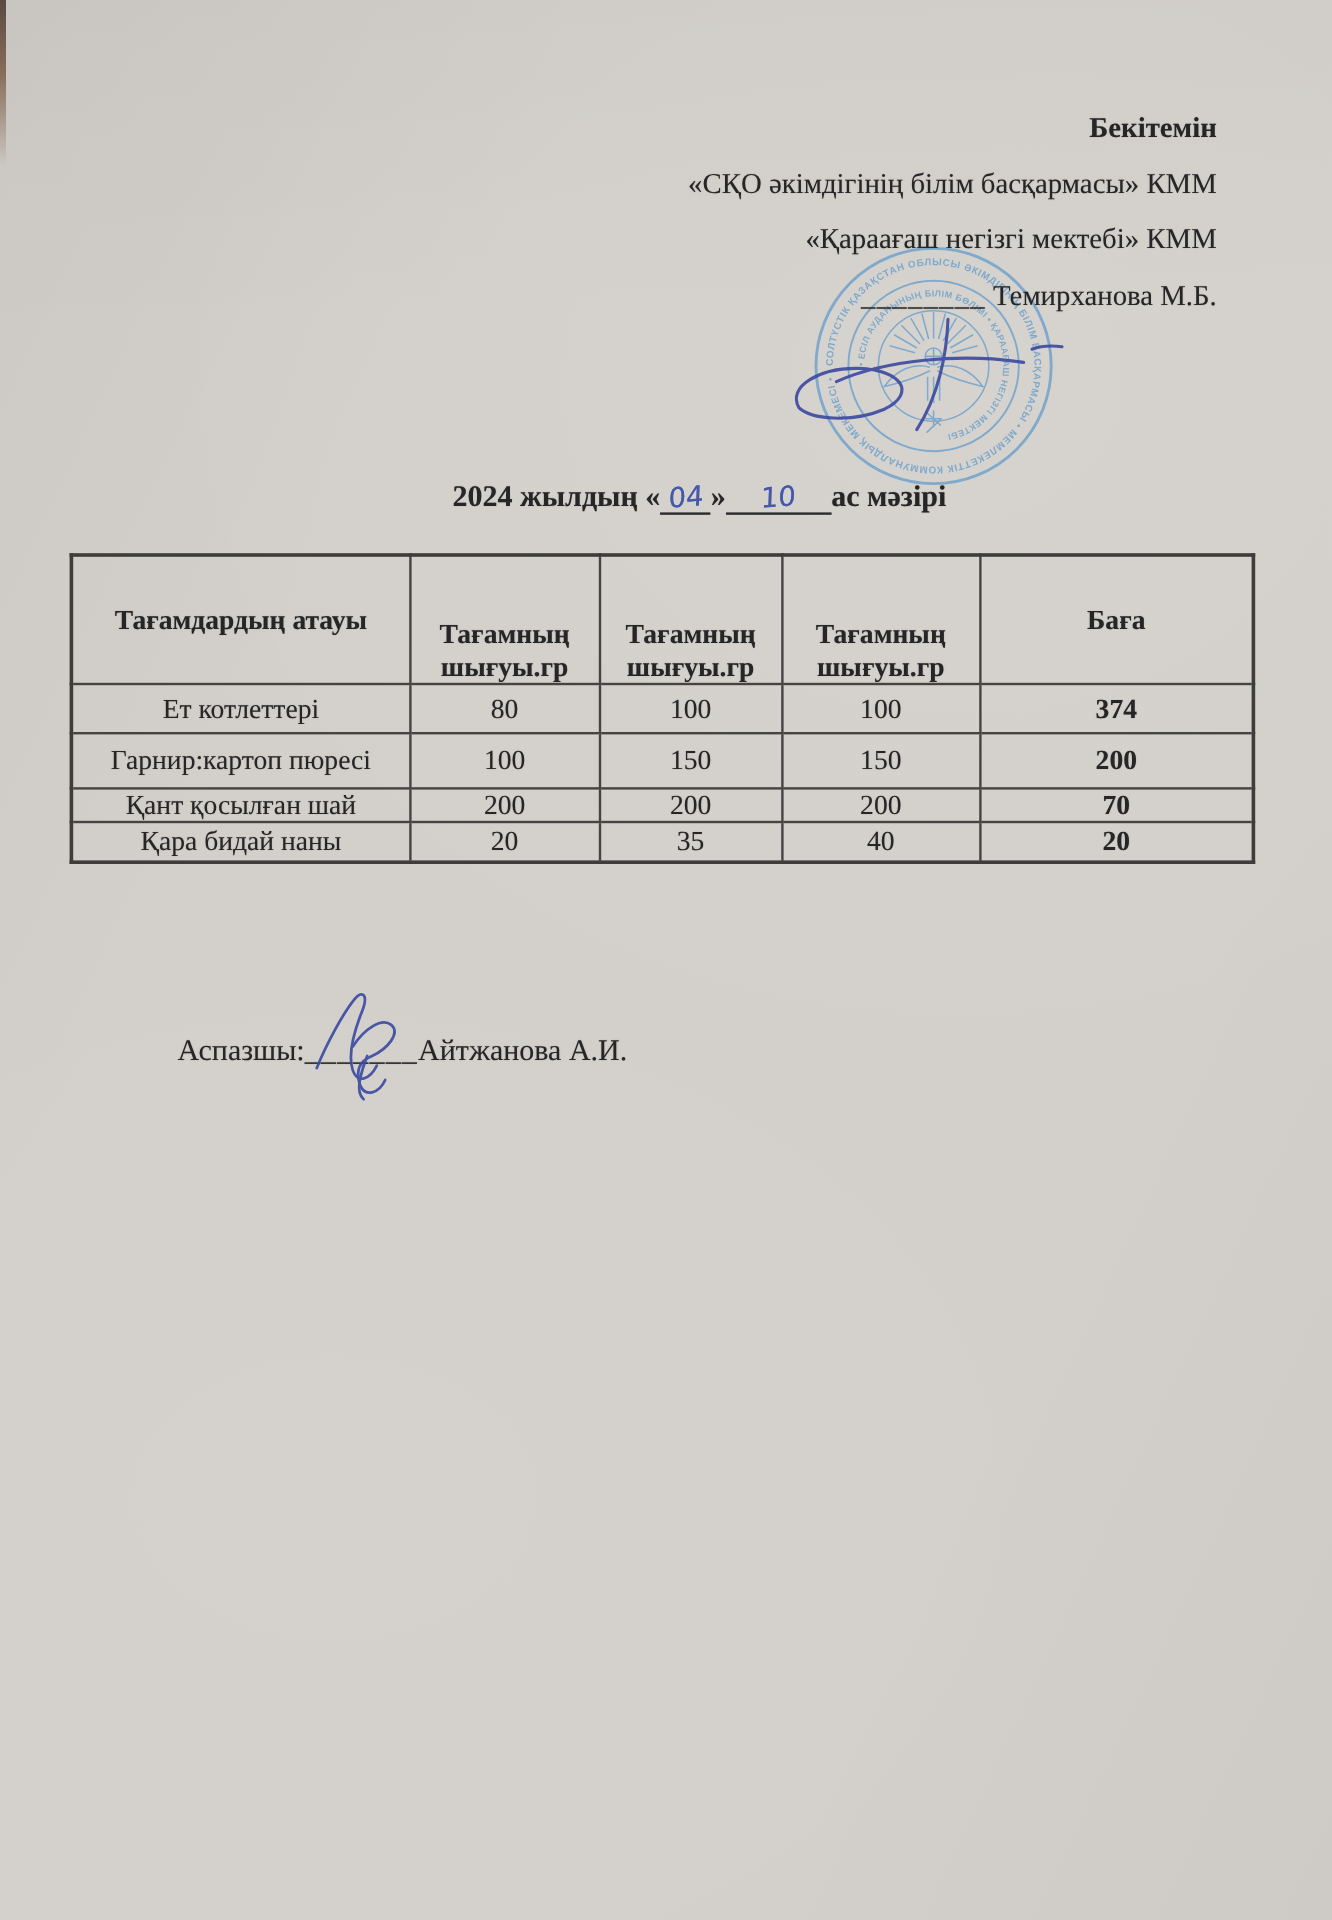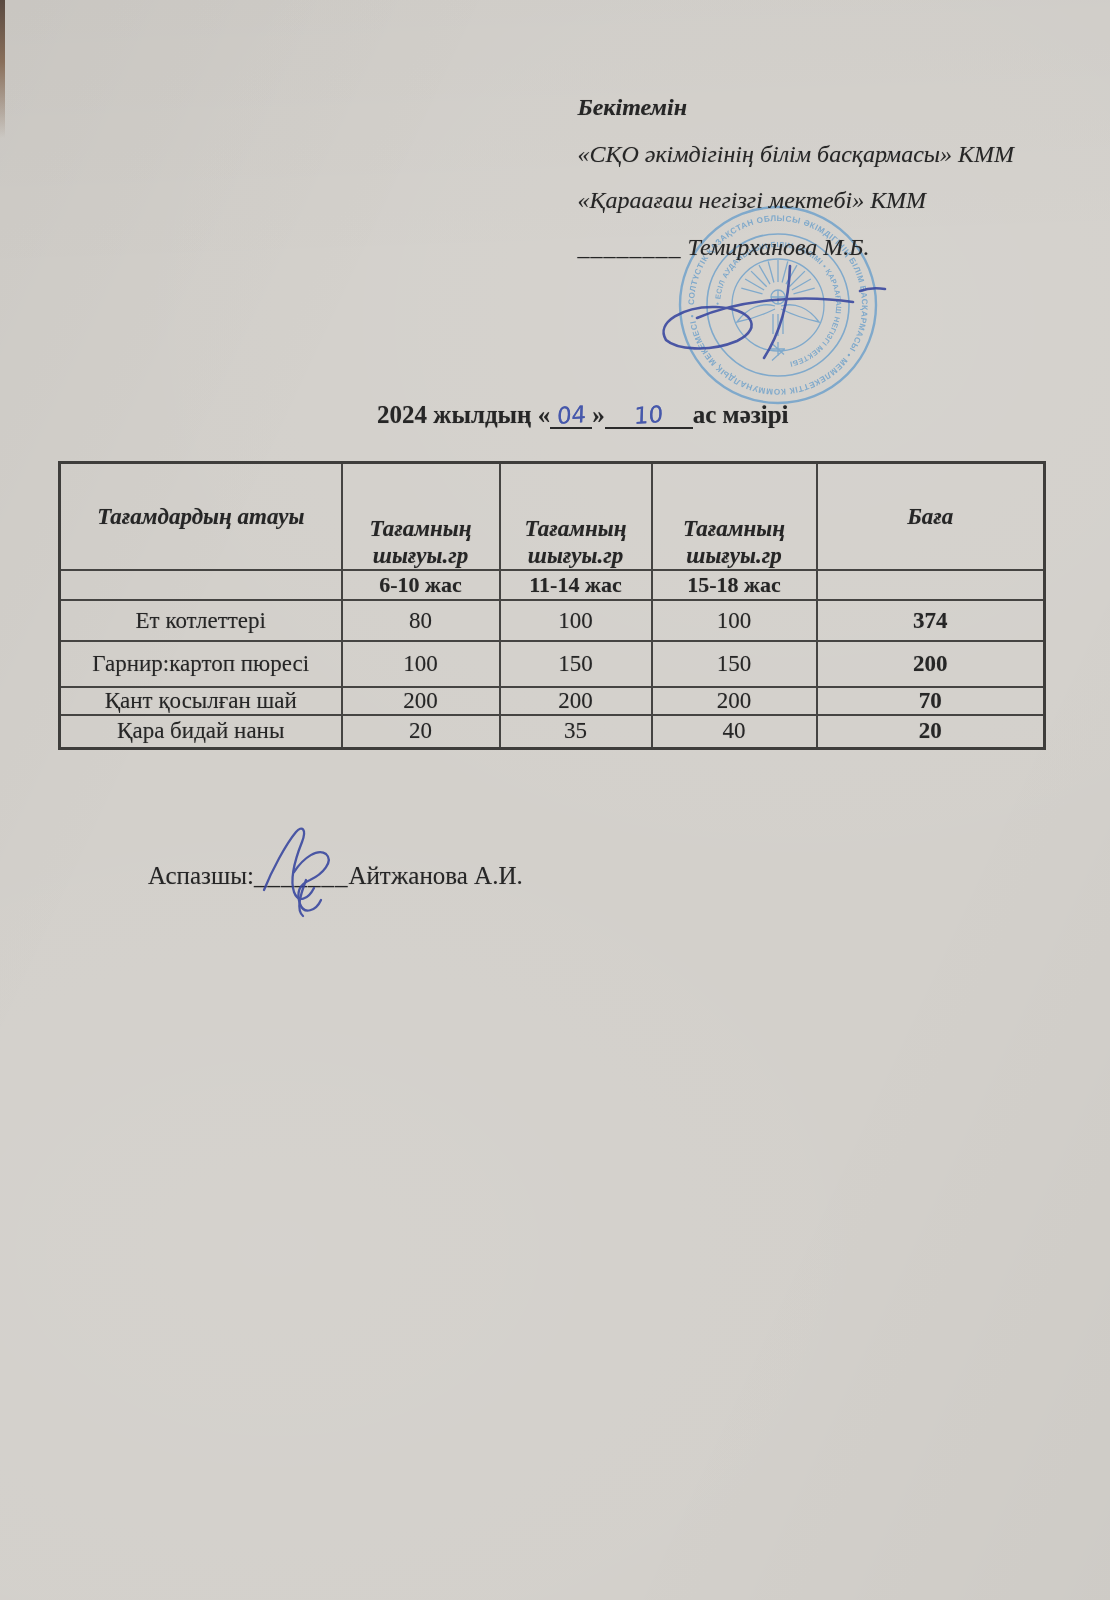--- a/index.html
+++ b/index.html
@@ -30,24 +30,23 @@
     width: 5px; height: 138px;
     background: linear-gradient(180deg, #46342a 0%, #7d5f48 45%, rgba(125,95,72,0) 100%);
     opacity: .85;
     z-index: 4;
   }
   .doc-text { text-shadow: 0 0 1px rgba(55,55,55,.35); }
 
   
   .approval {
     position: absolute; top: 84px; right: 96px;
-    text-align: left;
+    text-align: right;
     font-size: 24px; line-height: 46.5px;
     z-index: 2;
-    font-style: italic;
   }
   .approval .ln-bold { font-weight: bold; }
   .u-line { letter-spacing: 1px; }
 
   
   .stamp {
     position: absolute; left: 676px; top: 203px;
     z-index: 1;
     filter: blur(.45px);
     opacity: .92;
@@ -94,21 +93,21 @@
     border: 2px solid #454442;
     text-align: center; vertical-align: middle;
     padding: 0 2px;
     overflow: hidden;
   }
   table.menu { border: 3px solid #3e3d3b; }
   td.v-top { vertical-align: top; padding-top: 6px; }
   .bold { font-weight: bold; }
   .hdr2 { display: block; line-height: 27px; }
   .hdr2:first-child { padding-top: 3px; margin-top: 48px; }
-  tr.r-head { height: 60px; font-style: italic; }
+  tr.r-head { height: 60px; }
   tr.r-age  { height: 30px; font-size: 22px; }
   tr.r-d1 { height: 41px; }
   tr.r-d2 { height: 46px; }
   tr.r-d3 { height: 15px; }
   tr.r-d4 { height: 33px; }
 
   
   .footer {
     position: absolute; left: 148px; top: 862px;
     font-size: 25px; white-space: nowrap;
@@ -195,27 +194,20 @@
         <td class="bold">
             <span class="hdr2">Тағамның</span>
             <span class="hdr2">шығуы.гр</span>
           </td>
         <td class="bold">
             <span class="hdr2">Тағамның</span>
             <span class="hdr2">шығуы.гр</span>
           </td>
         <td class="bold v-top">Баға</td>
       </tr>
-      <tr class="r-age bold">
-        <td></td>
-        <td>6-10 жас</td>
-        <td>11-14 жас</td>
-        <td>15-18 жас</td>
-        <td></td>
-      </tr>
       <tr class="r-d1">
         <td>Ет котлеттері</td>
         <td>80</td>
         <td>100</td>
         <td>100</td>
         <td class="bold">374</td>
       </tr>
       <tr class="r-d2">
         <td>Гарнир:картоп пюресі</td>
         <td>100</td>

